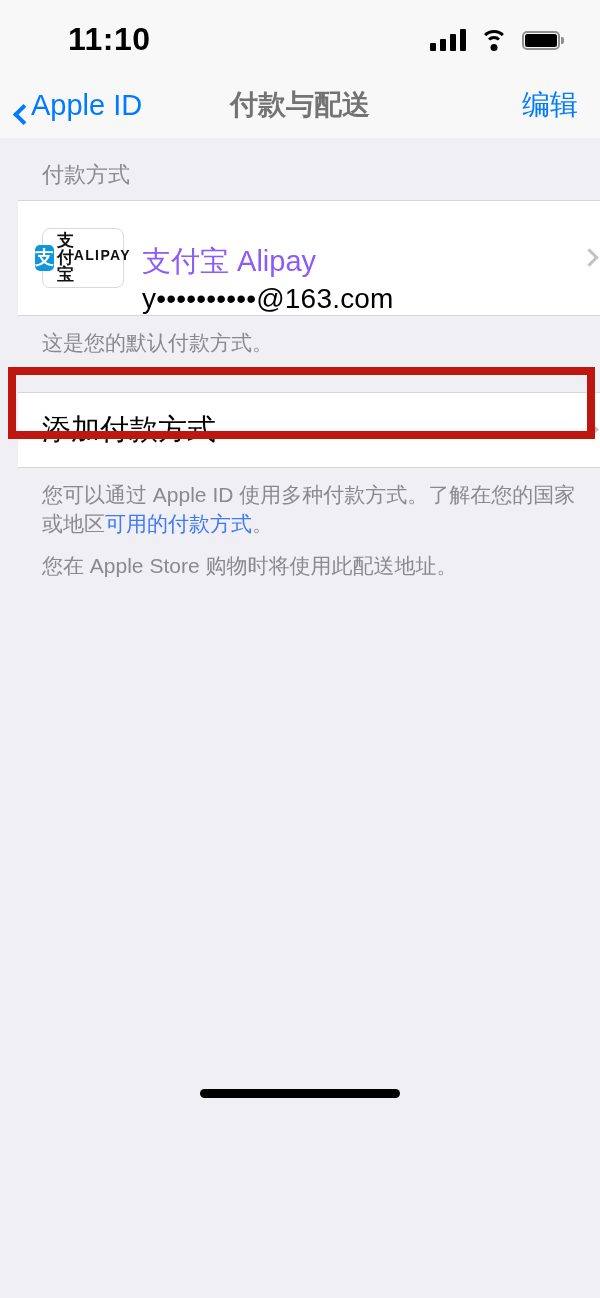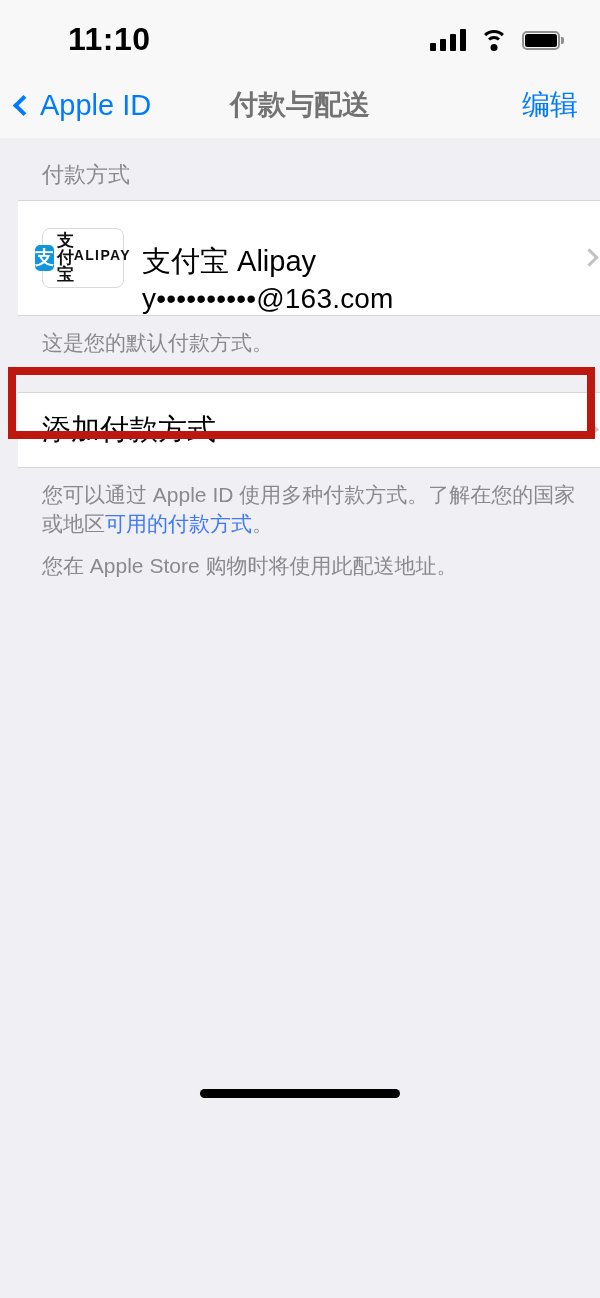--- a/index.html
+++ b/index.html
@@ -60,21 +60,21 @@
     background:#000; opacity:.42; border-radius:0 2px 2px 0;
   }
 
   
   .navbar {
     position:absolute; top:72px; left:0; width:600px; height:66px;
     background:#F8F8F9;
     display:flex; align-items:center;
   }
   .nav-back {
-    display:flex; align-items:center; gap:9px;
+    display:flex; align-items:flex-end; 
     margin-left:16px; cursor:pointer;
   }
   .chev-back {
     width:15px; height:15px;
     border-left:4.2px solid #007AFF; border-bottom:4.2px solid #007AFF;
     transform:rotate(45deg); margin-top:1px;
   }
   .nav-back-label { font-size:29px; color:#007AFF; }
   .nav-title {
     position:absolute; left:0; width:600px; text-align:center;
@@ -100,21 +100,21 @@
   .group { background:#FFFFFF; border-top:1px solid #D6D5DA; border-bottom:1px solid #D6D5DA; }
 
   .row {
     position:relative; display:flex; align-items:center;
     background:#FFFFFF; min-height:74px; padding:0 22px 0 24px;
     cursor:pointer;
   }
   .row-alipay { min-height:84px; }
   .row-label { font-size:29px; color:#000; }
   .row-main { flex:1; display:flex; flex-direction:column; justify-content:center; }
-  .row-title { font-size:29px; color:#000000; line-height:1.2;margin-top:43px; }
+  .row-title { font-size:29px; color:#8b5cf6; line-height:1.2;margin-top:43px; }
   .row-sub { font-size:28px; color:#000; margin-top:4px; letter-spacing:0.2px; }
 
   .chev-fwd {
     width:13px; height:13px;
     border-top:3.4px solid #C2C2C6; border-right:3.4px solid #C2C2C6;
     transform:rotate(45deg); margin-left:14px; flex:0 0 auto;
   }
 
   
   .alipay-logo {

